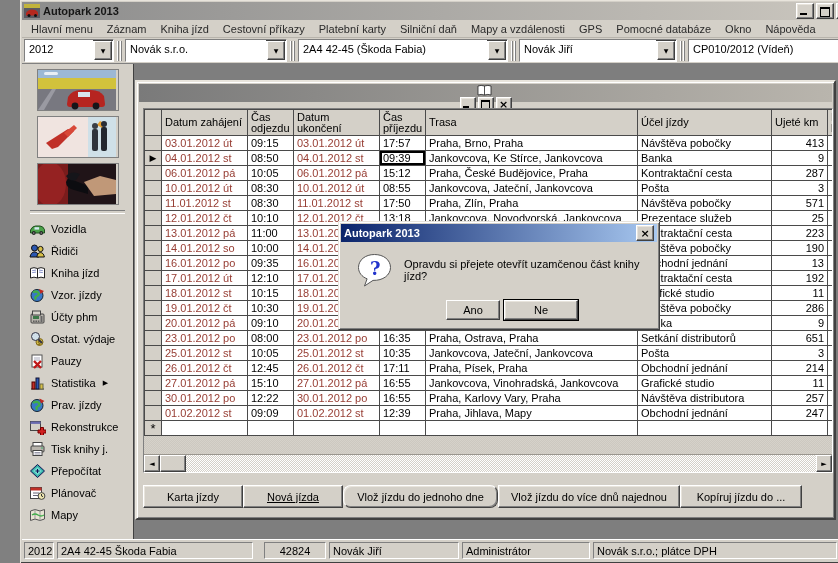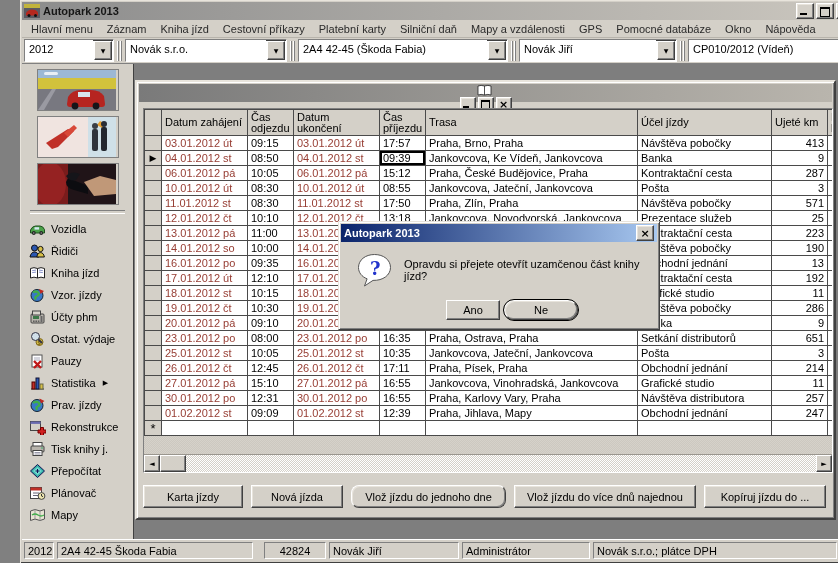--- a/index.html
+++ b/index.html
@@ -84,21 +84,21 @@
   .scroll-btn{width:16px;height:17px;flex:none;background:#d4d0c8;border:1px solid;
               border-color:#fff #404040 #404040 #fff;box-shadow:inset -1px -1px 0 #808080;
               display:flex;align-items:center;justify-content:center;font-size:7px;
               font-family:"DejaVu Sans",sans-serif;box-sizing:border-box;}
   .scroll-track{flex:1;position:relative;
                 background:repeating-conic-gradient(#ffffff 0% 25%,#d4d0c8 0% 50%) 0 0/2px 2px;}
   .scroll-thumb{position:absolute;left:0;top:0;width:26px;height:17px;background:#d4d0c8;
                 border:1px solid;border-color:#fff #404040 #404040 #fff;
                 box-shadow:inset -1px -1px 0 #808080;box-sizing:border-box;}
   
-  .child-buttons{position:absolute;left:6px;top:403px;display:flex;gap:8px;}
+  .child-buttons{position:absolute;left:6px;top:403px;display:flex;}
   .btn{height:23px;background:#d4d0c8;border:1px solid;border-color:#fff #404040 #404040 #fff;
        box-shadow:inset -1px -1px 0 #808080, inset 1px 1px 0 #e8e4dc;
        font-family:"Liberation Sans",sans-serif;font-size:11px;padding:0;white-space:nowrap;}
   
   .dialog{position:absolute;left:318px;top:221px;width:322px;height:109px;background:#d4d0c8;
           border:1px solid;border-color:#e8e4dc #404040 #404040 #e8e4dc;
           box-shadow:inset 1px 1px 0 #fff, inset -1px -1px 0 #808080;z-index:30;box-sizing:border-box;}
   .dialog-titlebar{height:18px;margin:2px;background:linear-gradient(to right,#0b246b,#a8c8f0);
                    display:flex;align-items:center;padding:0 3px;}
   .dialog-titlebar .ttext{font-weight:bold;color:#fff;flex:1;}
@@ -434,21 +434,21 @@
                   <td class="c-text">Návštěva pobočky</td>
                   <td class="c-number">413</td>
                   <td class="c-clipped"></td>
                 </tr>
                 <tr>
                   <td class="sel cur">▶</td>
                   <td class="c-date">04.01.2012 st</td>
                   <td class="c-time">08:50</td>
                   <td class="c-date">04.01.2012 st</td>
                   <td class="c-time focus">09:39</td>
-                  <td class="c-text">Jankovcova, Ke Vídeň, Jankovcova</td>
+                  <td class="c-text">Jankovcova, Ke Stírce, Jankovcova</td>
                   <td class="c-text">Banka</td>
                   <td class="c-number">9</td>
                   <td class="c-clipped"></td>
                 </tr>
                 <tr>
                   <td class="sel"></td>
                   <td class="c-date">06.01.2012 pá</td>
                   <td class="c-time">10:05</td>
                   <td class="c-date">06.01.2012 pá</td>
                   <td class="c-time">15:12</td>
@@ -607,21 +607,21 @@
                   <td class="c-date">27.01.2012 pá</td>
                   <td class="c-time">16:55</td>
                   <td class="c-text">Jankovcova, Vinohradská, Jankovcova</td>
                   <td class="c-text">Grafické studio</td>
                   <td class="c-number">11</td>
                   <td class="c-clipped"></td>
                 </tr>
                 <tr>
                   <td class="sel"></td>
                   <td class="c-date">30.01.2012 po</td>
-                  <td class="c-time">12:31</td>
+                  <td class="c-time">12:22</td>
                   <td class="c-date">30.01.2012 po</td>
                   <td class="c-time">16:55</td>
                   <td class="c-text">Praha, Karlovy Vary, Praha</td>
                   <td class="c-text">Návštěva distributora</td>
                   <td class="c-number">257</td>
                   <td class="c-clipped"></td>
                 </tr>
                 <tr>
                   <td class="sel"></td>
                   <td class="c-date">01.02.2012 st</td>
@@ -651,21 +651,21 @@
           <span class="scroll-btn">◄</span>
           <span class="scroll-track">
             <span class="scroll-thumb"></span>
           </span>
           <span class="scroll-btn">►</span>
         </div>
       </div>
 
       <div class="child-buttons" id="child-buttons">
           <button class="btn" style="width: 100px;">Karta jízdy</button>
-          <button class="btn" style="width: 92px;">Nová jízda</button>
+          <button class="btn" style="width: 100px; text-decoration: underline;">Nová jízda</button>
           <button class="btn" style="width: 155px; border-radius: 8px;">Vlož jízdu do jednoho dne</button>
           <button class="btn" style="width: 182px;">Vlož jízdu do více dnů najednou</button>
           <button class="btn" style="width: 122px;">Kopíruj jízdu do ...</button>
         </div>
     </div>
   </div>
 
   <div class="dialog">
     <div class="dialog-titlebar">
       <span class="ttext">Autopark 2013</span>
@@ -675,21 +675,21 @@
       <span class="q-icon">
         <svg viewBox="0 0 35 35">
           <path d="M17.5 1.5 C8.3 1.5 1.5 7 1.5 14.5 c0 5 3.2 9.2 8.6 11.3 L7.5 33 l8.5 -5.6 c10 0.3 17.5 -5.3 17.5 -12.9 C33.5 7 26.7 1.5 17.5 1.5 z" fill="#ffffff" stroke="#555" stroke-width="1"></path>
           <text x="13" y="21.5" font-family="DejaVu Serif, serif" font-size="18" font-weight="bold" fill="#2233cc">?</text>
         </svg>
       </span>
       <span class="dialog-msg">Opravdu si přejete otevřít uzamčenou část knihy jízd?</span>
     </div>
     <div class="dialog-buttons">
       <button class="dbtn" style="left:107px;width:54px;">Ano</button>
-      <button class="dbtn default" style="left:165px;width:74px;border-radius:10px;">Ne</button>
+      <button class="dbtn default" style="left:165px;width:74px;">Ne</button>
     </div>
   </div>
 
   <div class="statusbar" id="statusbar">
       <div class="sb-panel" style="width: 30px;">2012</div>
       <div class="sb-panel" style="width: 196px;">2A4 42-45  Škoda Fabia</div>
       <div class="sb-panel sb-gap sb-center" style="width: 62px;">42824</div>
       <div class="sb-panel" style="width: 130px;">Novák Jiří</div>
       <div class="sb-panel" style="width: 128px;">Administrátor</div>
       <div class="sb-panel" style="width: 244px;">Novák s.r.o.;  plátce DPH</div>

